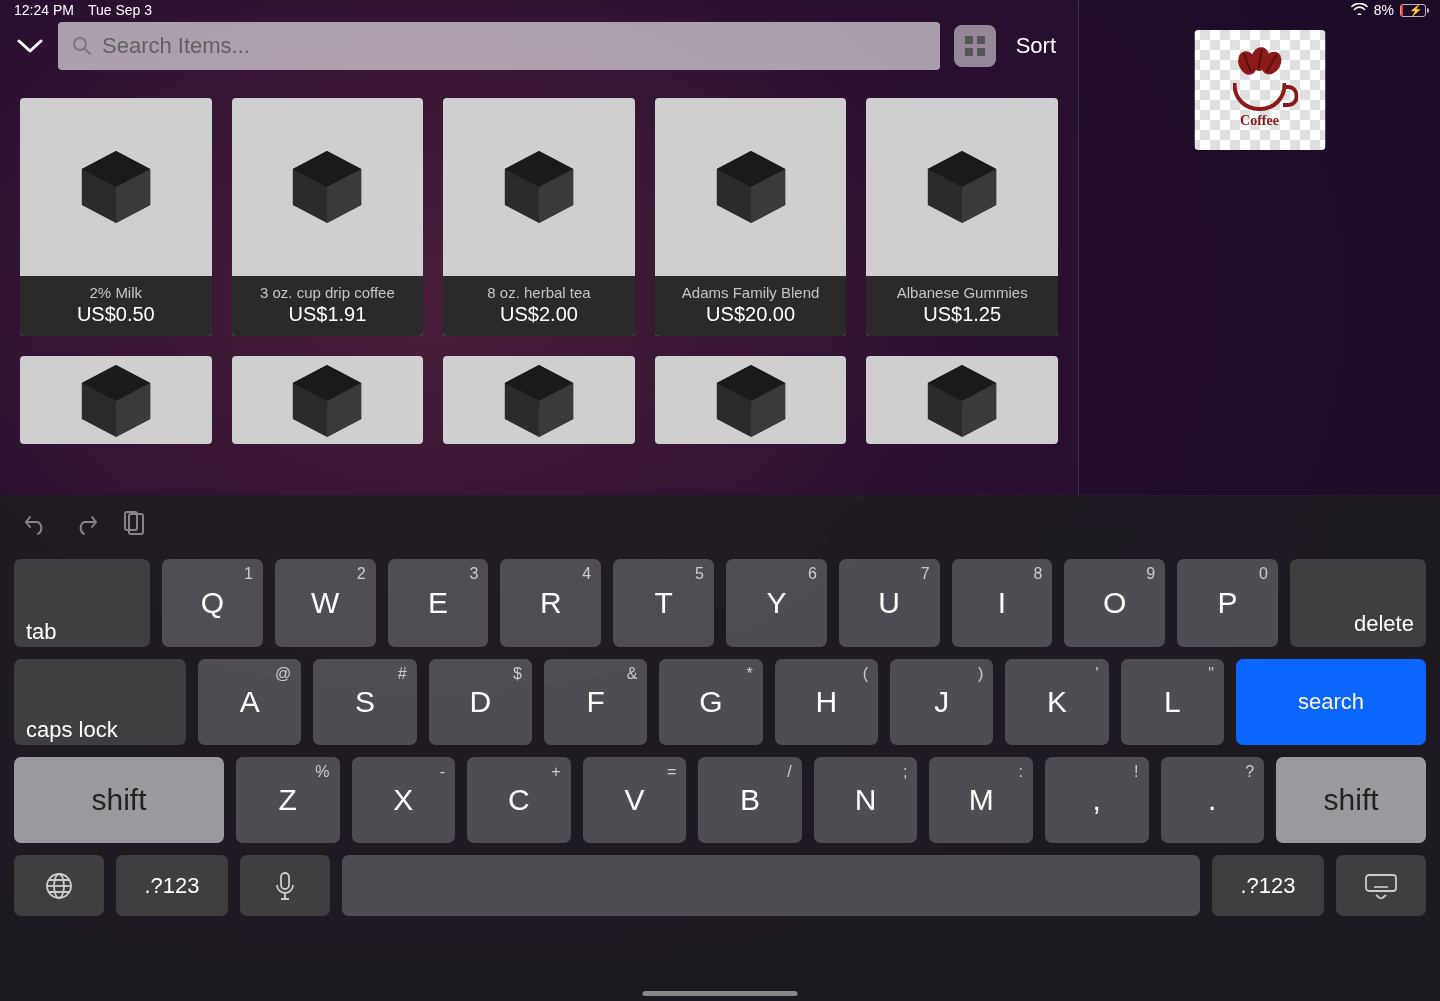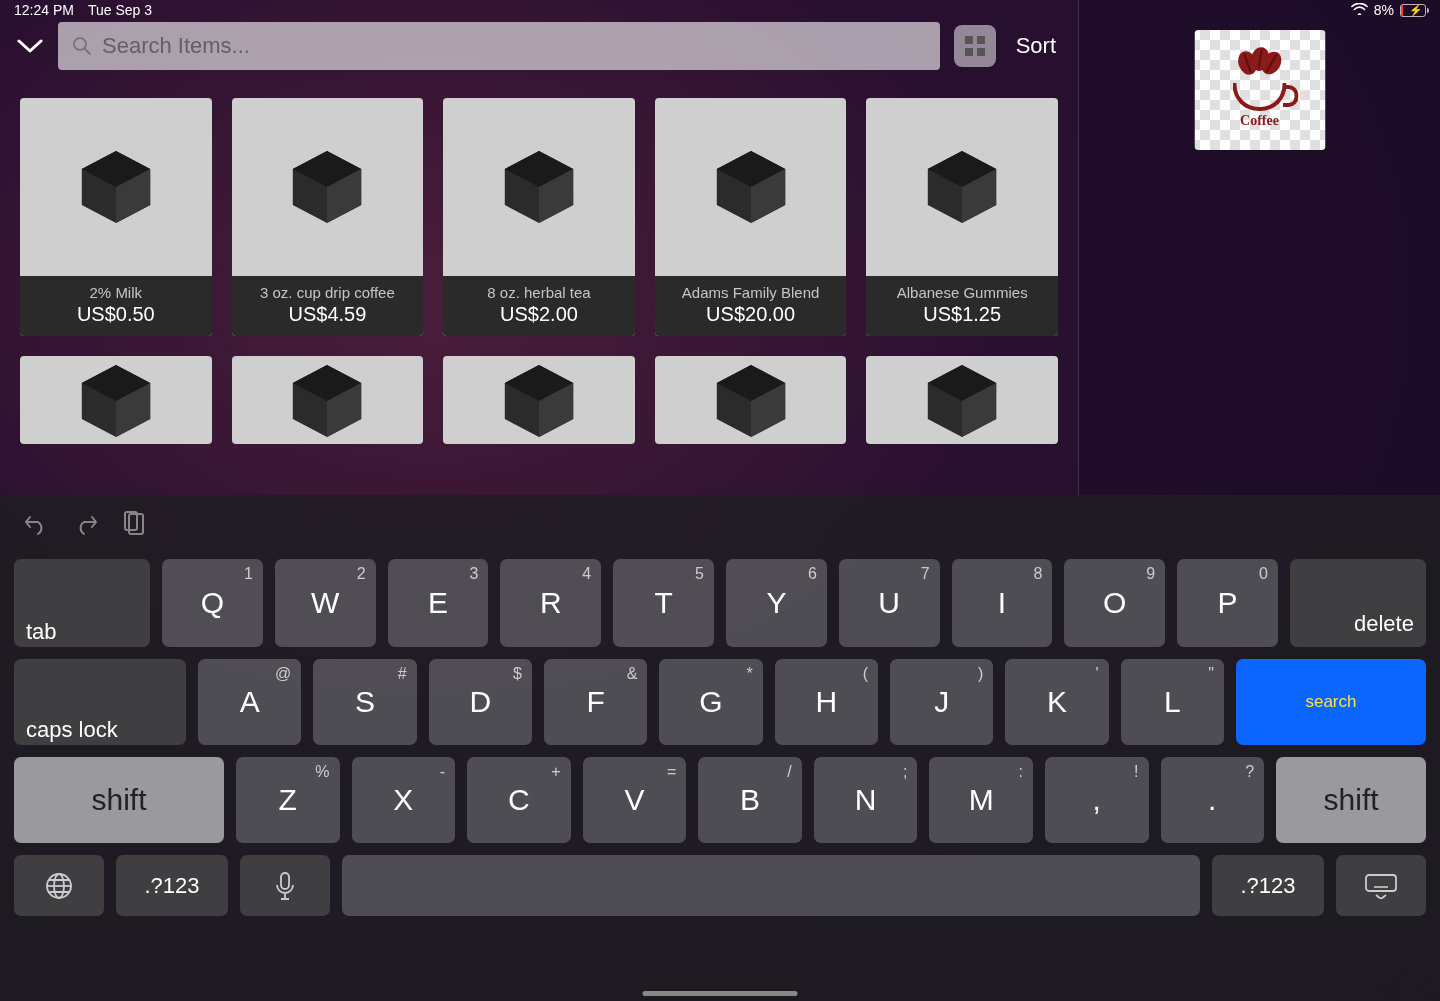--- a/index.html
+++ b/index.html
@@ -129,21 +129,21 @@
     position:relative; cursor:pointer; user-select:none;
   }
   .key .sub { position:absolute; top:6px; right:10px; font-size:16px; color:rgba(255,255,255,0.7);}
   .key .main { font-size:30px; color:#fff; }
   .key.special { background:#3f3f42; }
   .key.special .main { font-size:22px; font-weight:400;}
   .key.special.labelled { align-items:flex-start; justify-content:flex-end; padding:0 0 2px 12px;}
   .key.special.labelled-right { align-items:flex-end; justify-content:flex-end; padding:0 12px 10px 0;}
   .key.light { background:#9a9a9e; }
   .key.search { background:#0a66ff; }
-  .key.search .main { color:#fde047; font-size:17px;}
+  .key.search .main { color:#fef9c3; font-size:22px;}
   .key.space { background:rgba(120,120,125,0.55);}
   .kb-bottom-row .key { height:61px; }
   .r1 .key { height:88px;}
   .home-indicator {
     position:absolute; bottom:5px; left:50%; transform:translateX(-50%);
     width:155px; height:5px; background:#888; border-radius:3px;
   }
 
   
   .w-tab {width:136px;} .w-letter{width:104px; flex:1;} .w-del{width:136px;}
@@ -222,21 +222,21 @@
         <div class="product-img">
             <svg viewBox="0 0 100 100">
               <path fill="#2b2b2b" d="M50 10 L88 30 L88 70 L50 90 L12 70 L12 30 Z"></path>
               <path fill="#1a1a1a" d="M50 10 L88 30 L50 50 L12 30 Z"></path>
               <path fill="#3a3a3a" d="M50 50 L88 30 L88 70 L50 90 Z"></path>
               <rect x="58" y="22" width="10" height="16" fill="#1a1a1a" transform="rotate(26 63 30)"></rect>
             </svg>
           </div>
         <div class="product-meta">
             <div class="product-name">3 oz. cup drip coffee</div>
-            <div class="product-price">US$4.59</div>
+            <div class="product-price">US$1.91</div>
           </div>
       </div>
       <div class="product-card">
         <div class="product-img">
             <svg viewBox="0 0 100 100">
               <path fill="#2b2b2b" d="M50 10 L88 30 L88 70 L50 90 L12 70 L12 30 Z"></path>
               <path fill="#1a1a1a" d="M50 10 L88 30 L50 50 L12 30 Z"></path>
               <path fill="#3a3a3a" d="M50 50 L88 30 L88 70 L50 90 Z"></path>
               <rect x="58" y="22" width="10" height="16" fill="#1a1a1a" transform="rotate(26 63 30)"></rect>
             </svg>

